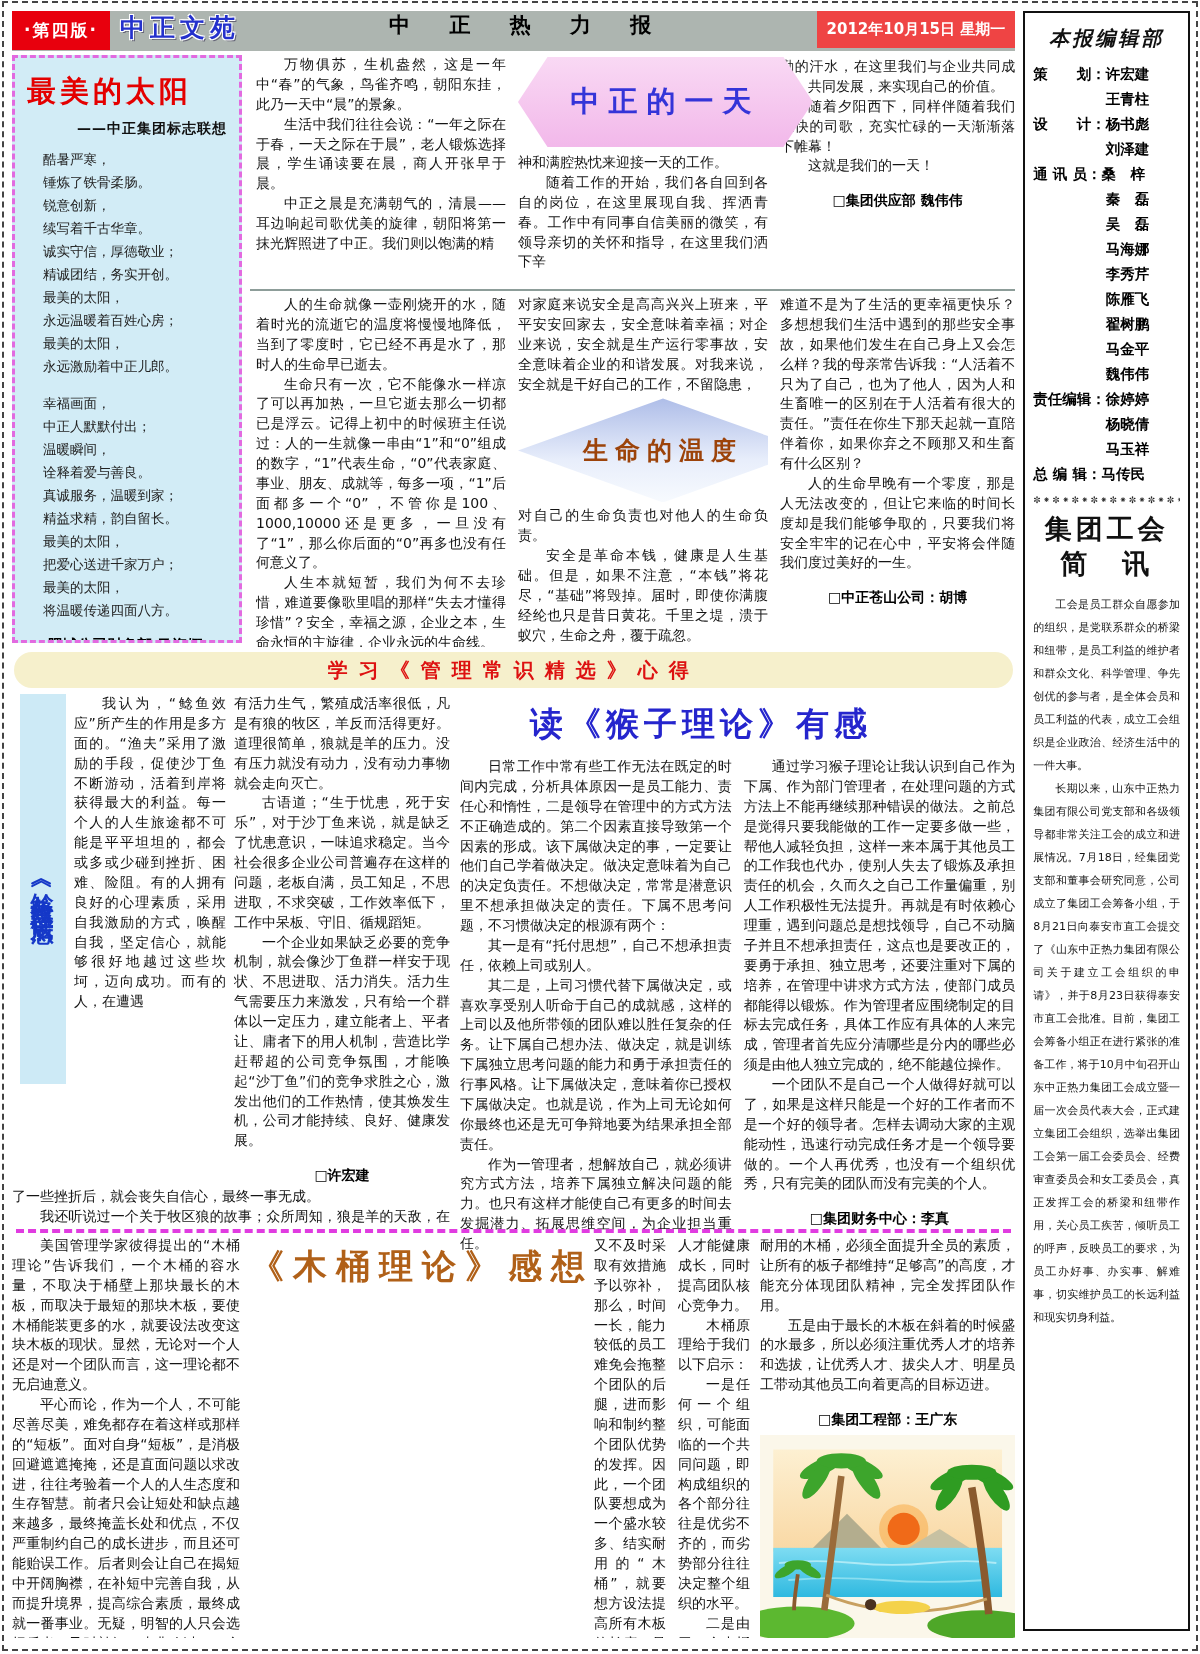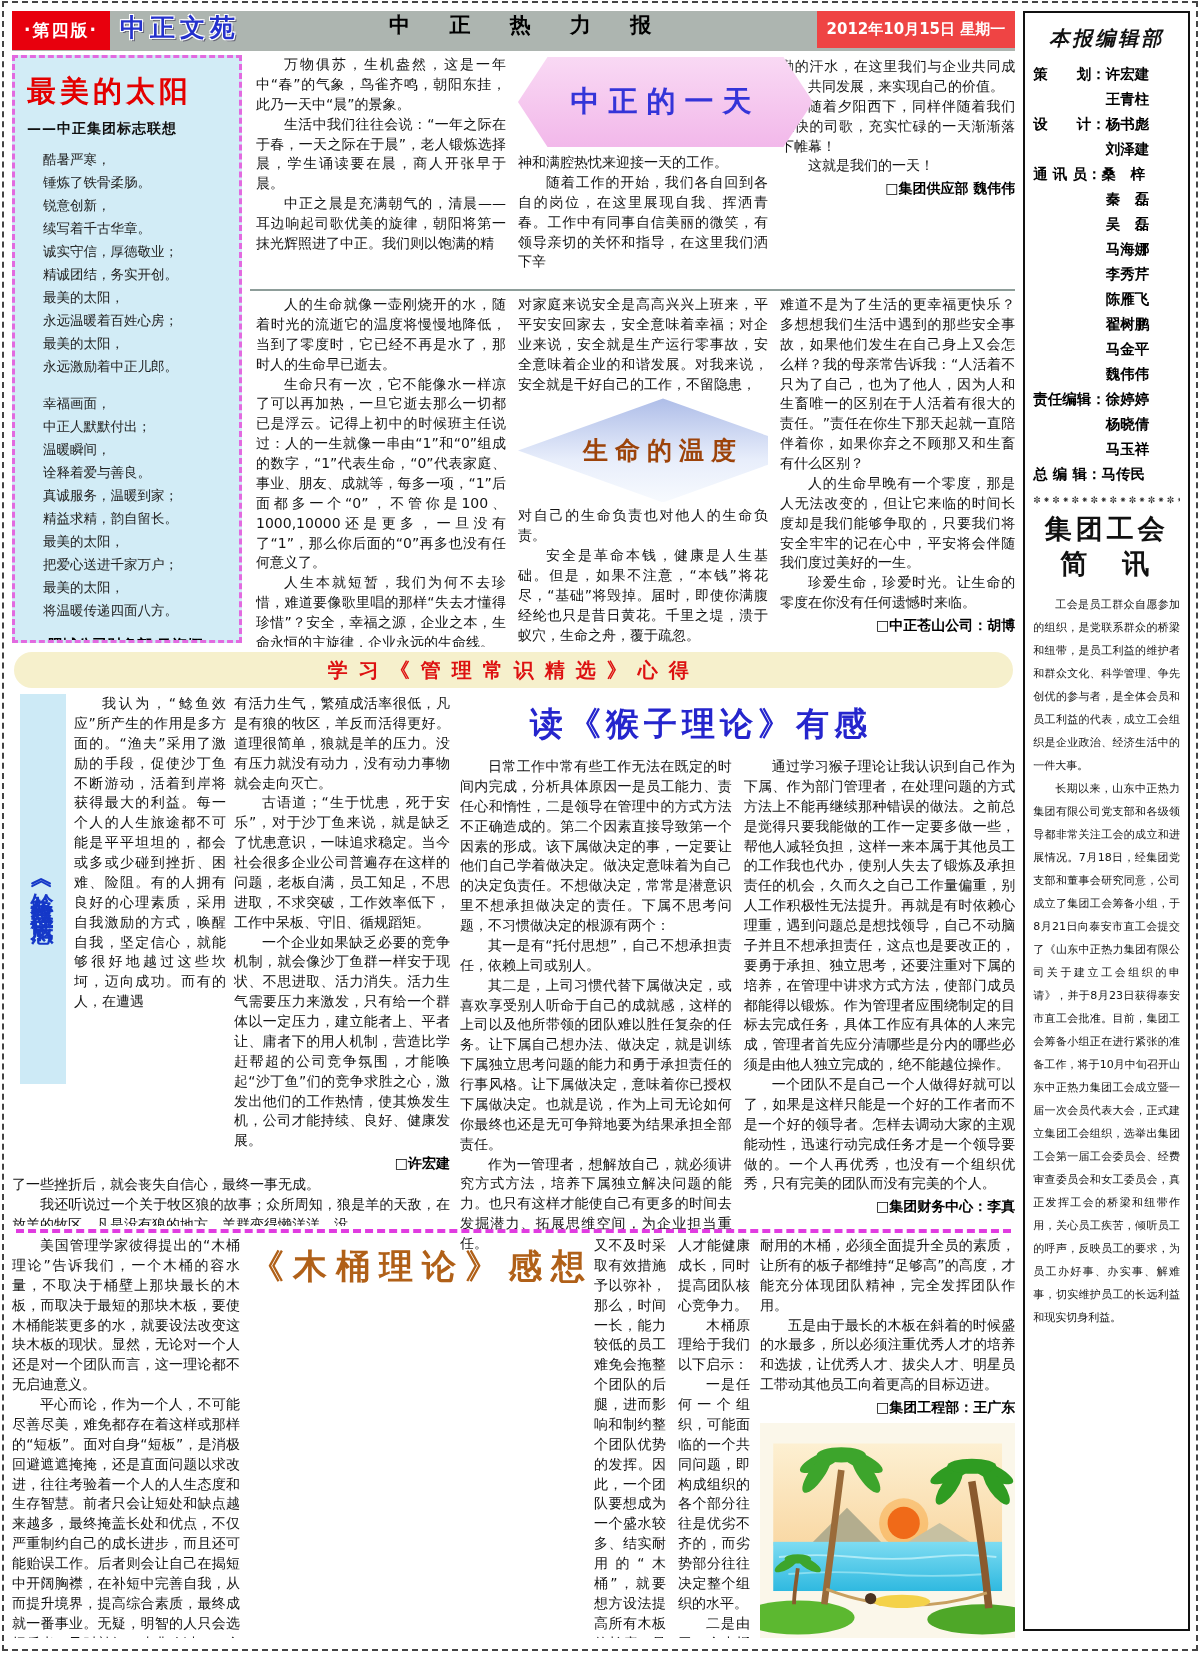--- a/index.html
+++ b/index.html
@@ -15,29 +15,29 @@
                   padding:8px 12px; letter-spacing:2px; }
   .hdr .logo { font-size:25px; font-weight:bold; color:#2431cc; letter-spacing:5px; margin-left:10px;
                font-family:"DejaVu Serif","Liberation Serif",serif;
                text-shadow:-1px -1px 0 #fff,1px -1px 0 #fff,-1px 1px 0 #fff,1px 1px 0 #fff,2px 2px 0 #667; }
   .hdr .masthead { flex:1; text-align:center; font-size:21px; font-weight:bold; letter-spacing:16px;
                    font-family:"DejaVu Serif","Liberation Serif",serif; color:#000; }
   .hdr .date { background:#ef4444; color:#fff; font-weight:bold; font-size:15px; padding:9px 10px; }
   
   .para { font-size:14px; line-height:1.42; text-align:justify; text-indent:2em; color:#141414; }
   .cont > .para:first-child { text-indent:0; }
-  .sig { text-align:right; font-weight:bold; font-size:14px; margin-top:4px; color:#000; }
+  .sig { text-align:center; font-weight:bold; font-size:14px; margin-top:16px; color:#000; }
   .col { overflow:hidden; }
   
   .toprow { display:flex; gap:8px; height:592px; }
   .poembox { width:230px; height:588px; background:#d2ecf6; border:3px dashed #e26ae0;
              padding:10px 12px; overflow:hidden; }
   .poembox .ptitle { color:#e40000; font-size:29px; font-weight:bold; letter-spacing:4px;
                      font-family:"DejaVu Serif","Liberation Serif",serif; margin:4px 0 8px; }
-  .poembox .psub { font-size:14px; font-weight:bold; letter-spacing:1px; text-align:left; margin-bottom:10px; }
+  .poembox .psub { font-size:14px; font-weight:bold; letter-spacing:1px; text-align:right; margin-bottom:10px; }
   .poem-line { font-size:13.5px; line-height:23px; padding-left:16px; color:#222; text-indent:0; }
   .stanza { margin-bottom:14px; }
   .poembox .sig { font-size:15px; text-align:left; padding-left:6px; margin-top:10px; }
   .topright { flex:1; display:flex; flex-direction:column; }
   
   .day { height:232px; display:flex; gap:12px; padding-left:6px; }
   .day .dcol1 { width:250px; }
   .day-right { position:relative; flex:1; display:flex; gap:12px; }
   .day-banner { position:absolute; left:0; top:2px; width:295px; height:90px;
                 background:linear-gradient(180deg,#f9d9f4,#f2b8ea);
@@ -189,21 +189,20 @@
             <div class="cont">
                 <p class="para">对自己的生命负责也对他人的生命负责。</p>
                 <p class="para">安全是革命本钱，健康是人生基础。但是，如果不注意，“本钱”将花尽，“基础”将毁掉。届时，即使你满腹经纶也只是昔日黄花。千里之堤，溃于蚁穴，生命之舟，覆于疏忽。</p>
                 <p class="para">多想想我们拼命工作为的是什么，</p>
               </div>
           </div>
           <div class="tcol3 col">
             <div class="cont">
                 <p class="para">难道不是为了生活的更幸福更快乐？多想想我们生活中遇到的那些安全事故，如果他们发生在自己身上又会怎么样？我的母亲常告诉我：“人活着不只为了自己，也为了他人，因为人和生畜唯一的区别在于人活着有很大的责任。”责任在你生下那天起就一直陪伴着你，如果你弃之不顾那又和生畜有什么区别？</p>
                 <p class="para">人的生命早晚有一个零度，那是人无法改变的，但让它来临的时间长度却是我们能够争取的，只要我们将安全牢牢的记在心中，平安将会伴随我们度过美好的一生。</p>
-                <p class="para">珍爱生命，珍爱时光。让生命的零度在你没有任何遗憾时来临。</p>
               </div>
             <div class="sig">□中正苍山公司：胡博</div>
           </div>
         </div>
       </div>
     </div>
 
     <div class="study">
       <span>学习《管理常识精选》心得</span>
     </div>

